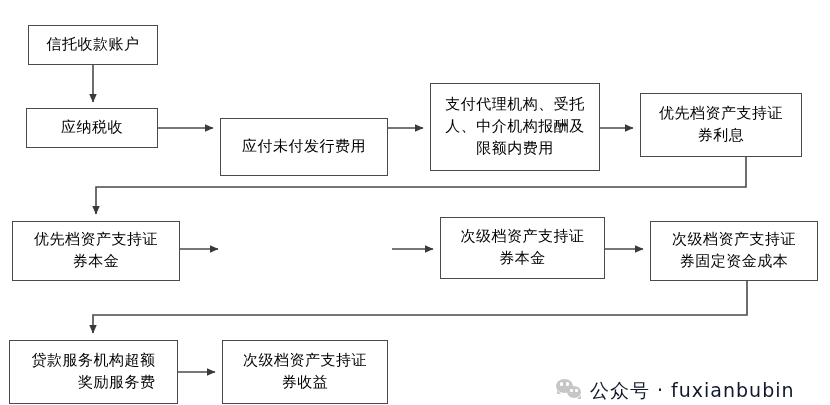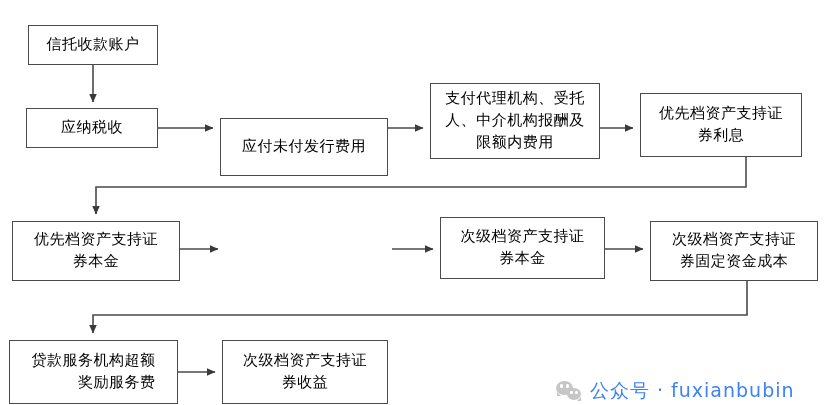--- a/index.html
+++ b/index.html
@@ -36,23 +36,23 @@
     position: absolute;
     left: 0;
     top: 0;
     width: 830px;
     height: 405px;
     pointer-events: none;
   }
   .watermark {
     position: absolute;
     display: flex;
-    align-items: center;
+    align-items: flex-start;
     gap: 8px;
-    color: #3b82f6;
+    color: #0f172a;
     font-size: 19px;
     letter-spacing: 1px;
     user-select: none;
   }
   .wm-icon {
     display: inline-block;
     width: 26px;
     height: 22px;
     position: relative;
   }
@@ -134,21 +134,21 @@
 
     <path d="M178,360 L215,360" stroke="#4a4a4a" stroke-width="1.6" fill="none" marker-end="url(#arrowhead)"></path>
   </svg>
 
   <div class="node" style="left:28px; top:13px; width:130px; height:40px;">信托收款账户</div>
 
   <div class="node" style="left:26px; top:96px; width:132px; height:40px;text-align:center;">应纳税收</div>
 
   <div class="node" style="left:220px; top:106px; width:168px; height:58px;">应付未付发行费用</div>
 
-  <div class="node" style="left:430px; top:71px; width:170px; height:76px;">支付代理机构、受托
+  <div class="node" style="left:430px; top:71px; width:170px; height:88px;">支付代理机构、受托
 人、中介机构报酬及
 限额内费用</div>
 
   <div class="node" style="left:640px; top:81px; width:162px; height:64px;">优先档资产支持证
 券利息</div>
 
   <div class="node" style="left:12px; top:209px; width:168px; height:60px;">优先档资产支持证
 券本金</div>
 
 

